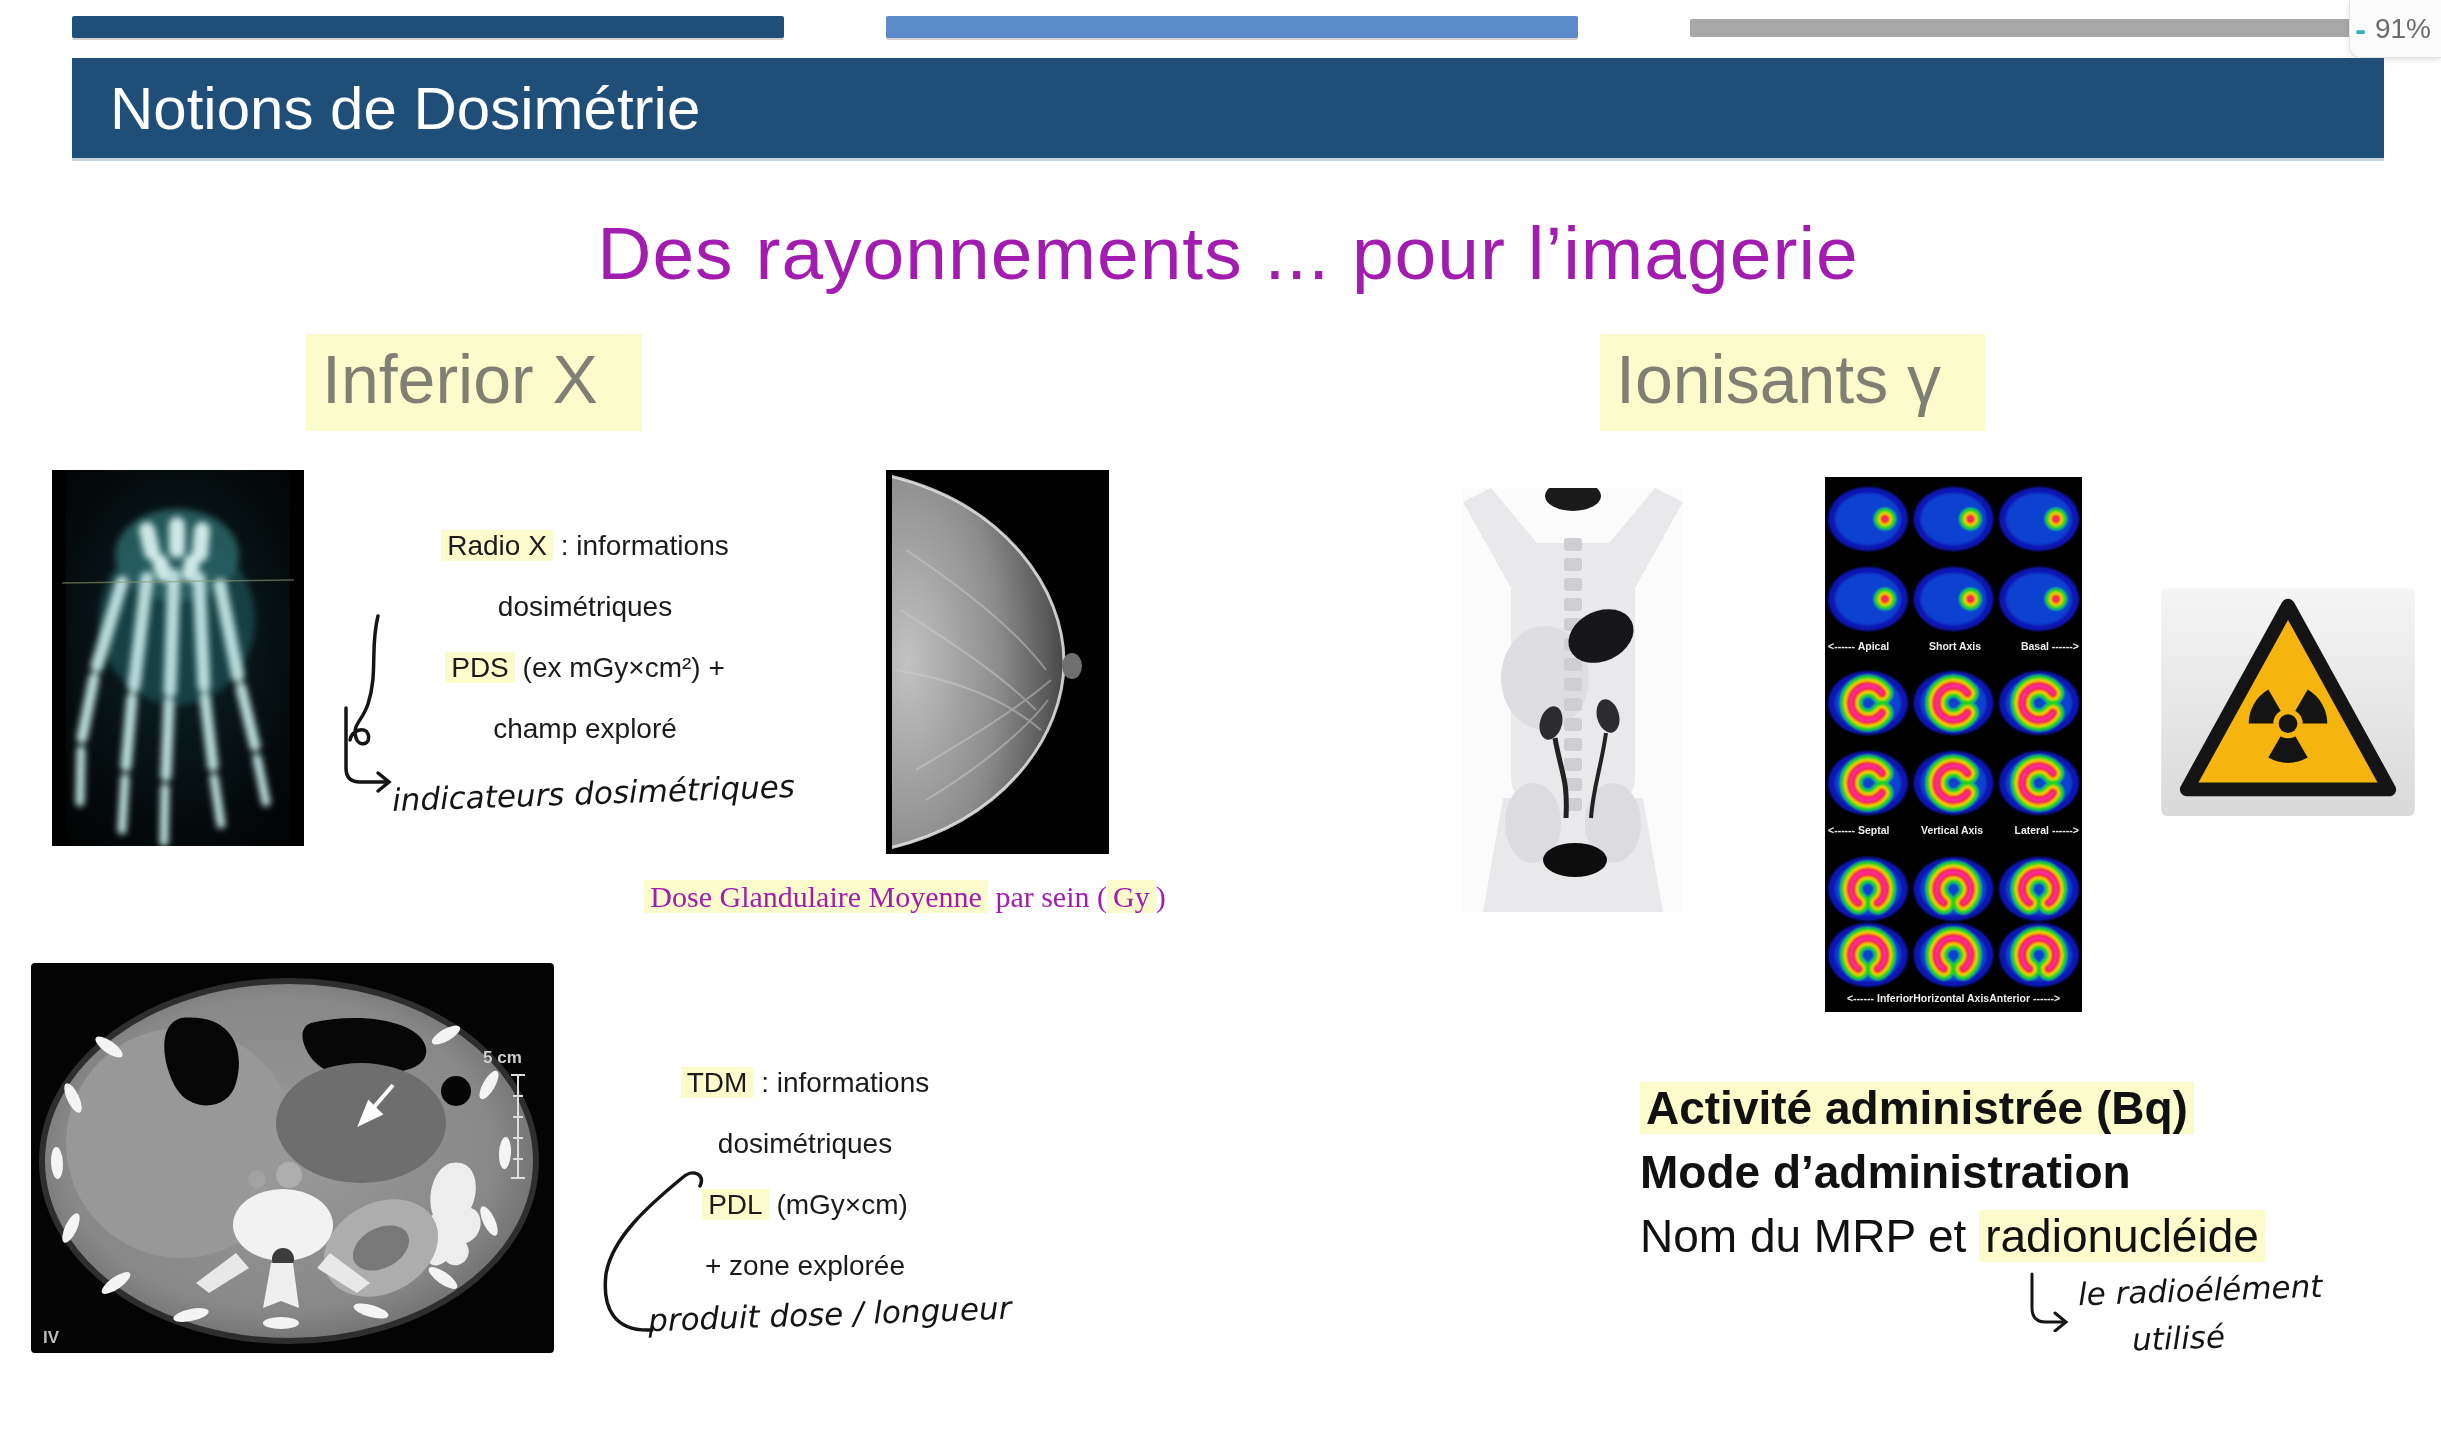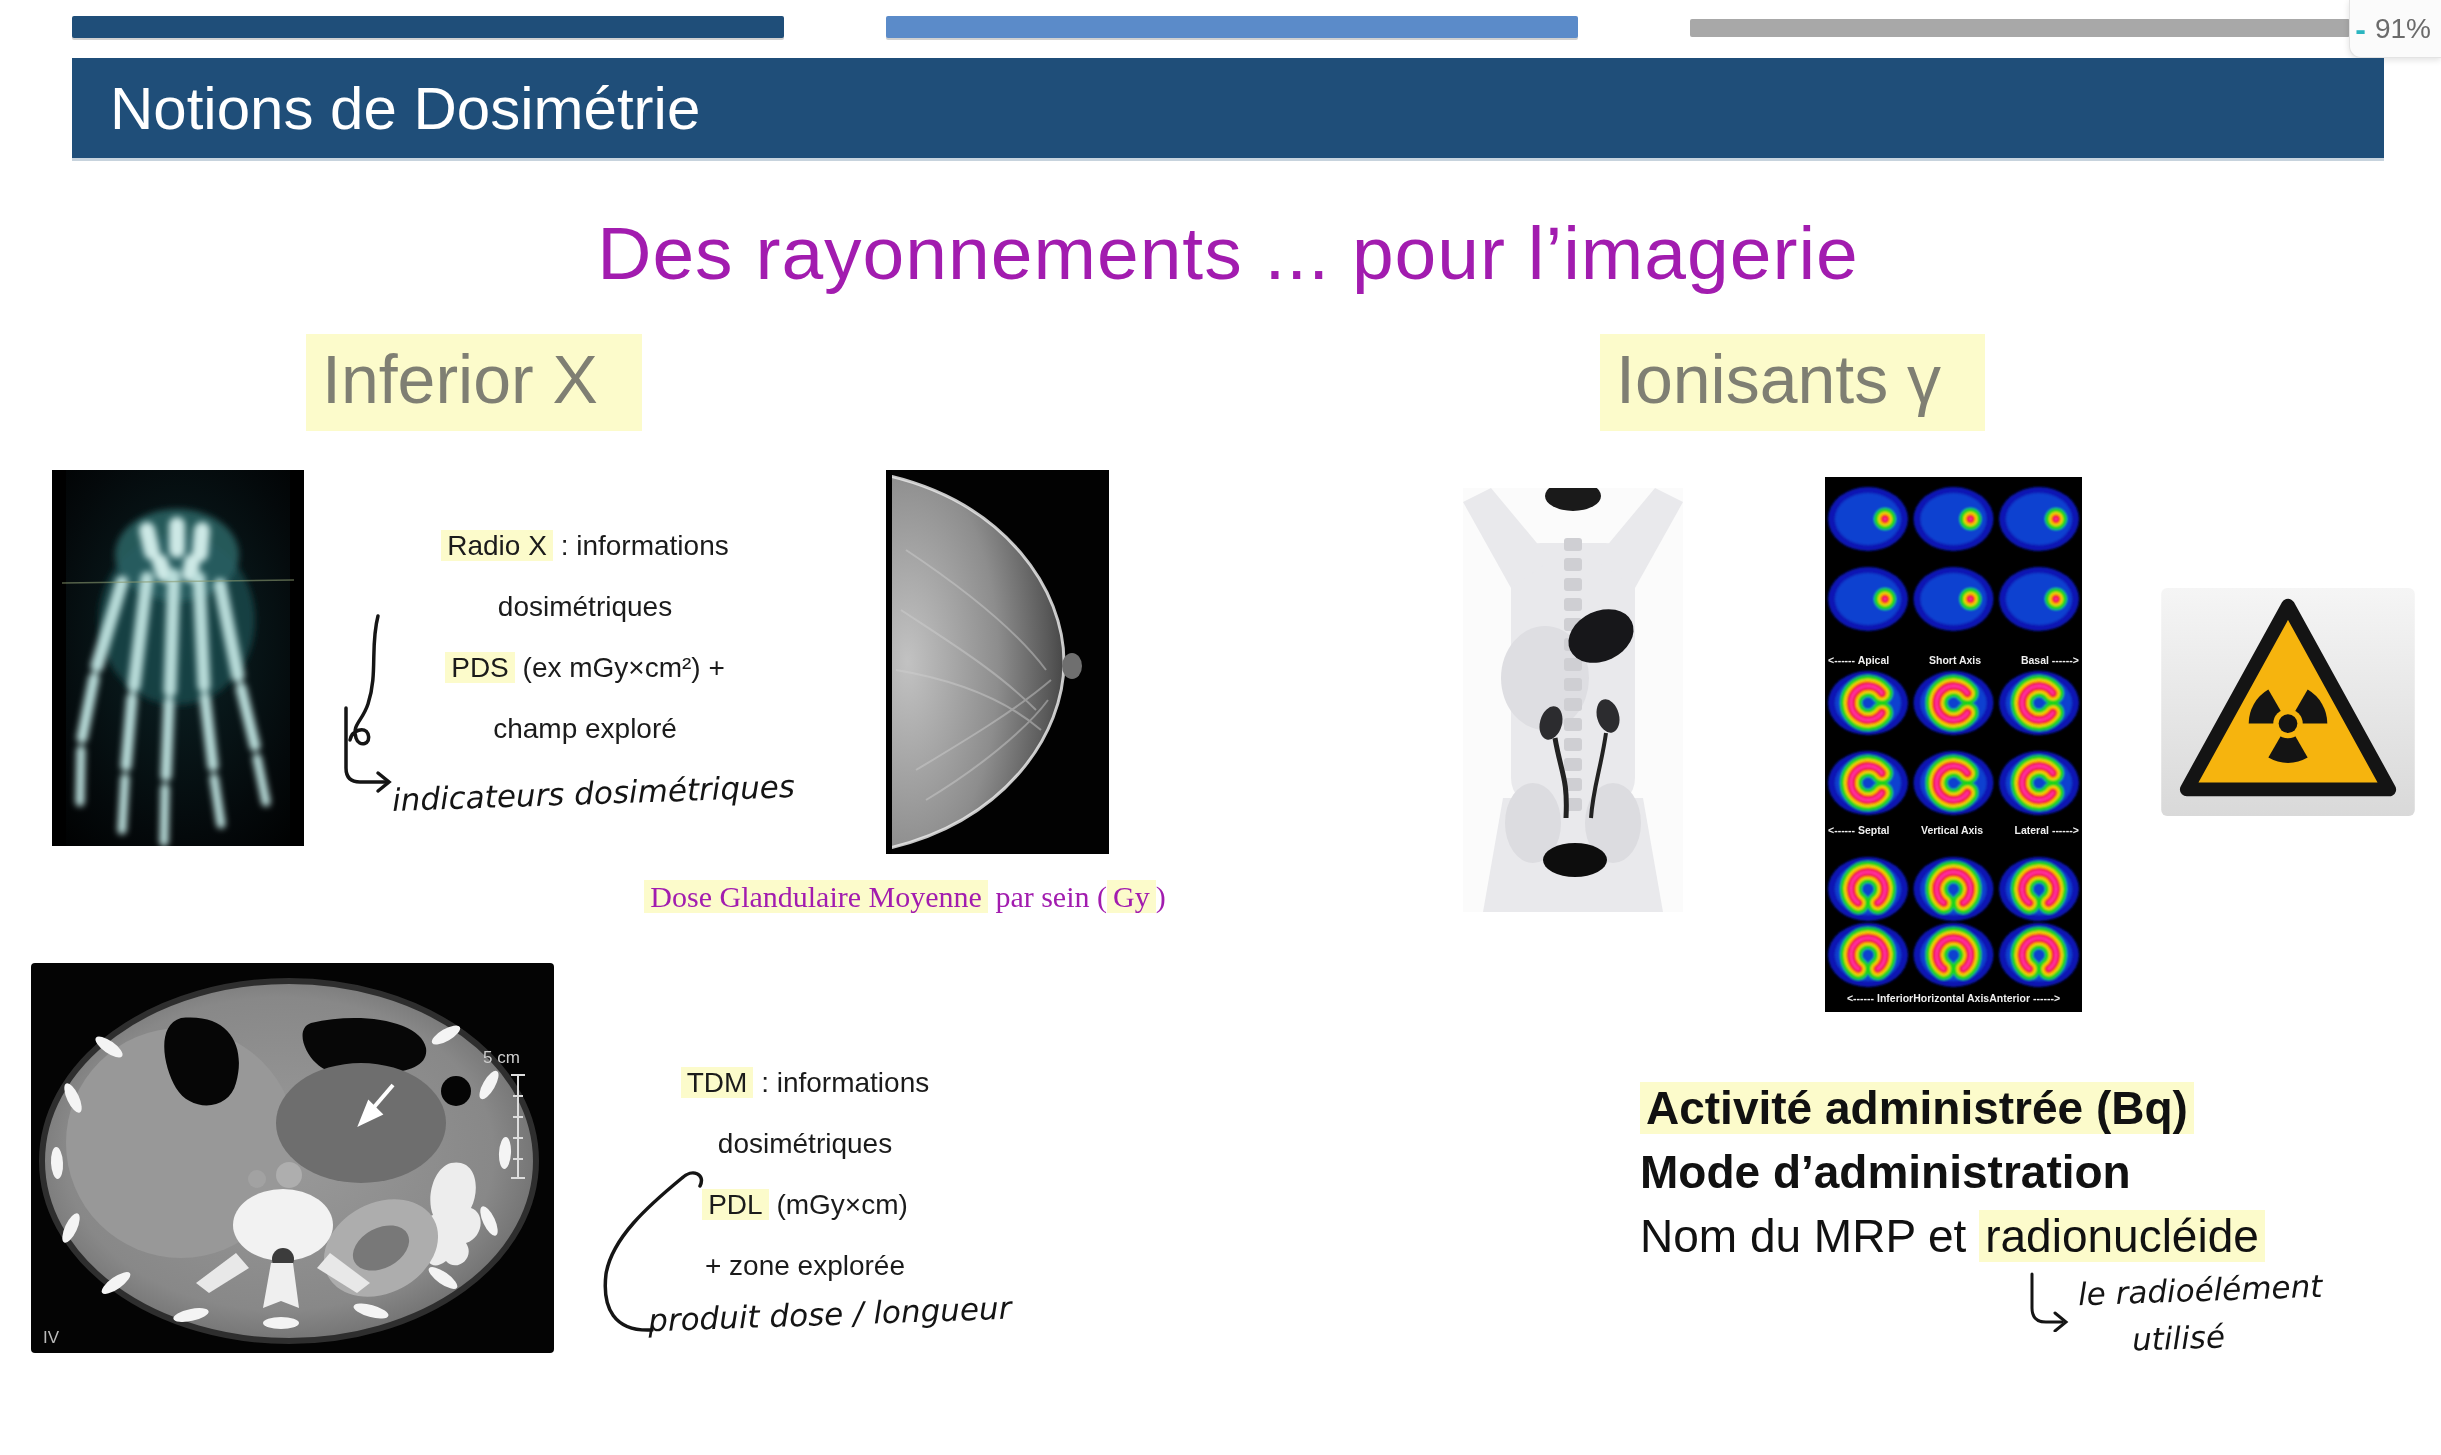--- a/index.html
+++ b/index.html
@@ -166,21 +166,21 @@
       </g>
       <ellipse cx="186" cy="196" rx="10" ry="13" fill="#6f6f6f"></ellipse>
       <rect x="0" y="0" width="6" height="384" fill="#000"></rect>
     </svg>
   </div>
 
   <div class="dgm">
     <span class="hl">Dose Glandulaire Moyenne</span><span> par sein (</span><span class="hl">Gy</span><span>)</span>
   </div>
 
-  <div class="imgbox" style="left:31px;top:963px;width:605px;height:390px;">
+  <div class="imgbox" style="left:31px;top:963px;width:605px;height:390px;font-weight:bold;">
     <svg viewBox="0 0 523 390" width="523" height="390">
       <rect width="523" height="390" rx="4" fill="#040404"></rect>
       <defs>
           <radialGradient id="ctg" cx="48%" cy="48%" r="62%">
         <stop offset="0%" stop-color="#9a9a9a"></stop>
             <stop offset="70%" stop-color="#888888"></stop>
             <stop offset="92%" stop-color="#6a6a6a"></stop>
             <stop offset="100%" stop-color="#474747"></stop>
       </radialGradient>
         </defs>
@@ -432,21 +432,21 @@
         </g>
         <g filter="url(#sblur)">
           <ellipse cx="214" cy="478" rx="40" ry="32" fill="#0a1bc8" opacity="0.9"></ellipse>
           <ellipse cx="214" cy="478" rx="33" ry="26" fill="#1565e8" opacity="0.55"></ellipse>
           <path d="M204.2,491.9 A17,17 0 1 1 223.8,491.9" stroke="#1bd41b" stroke-width="22" fill="none" stroke-linecap="round"></path>
           <path d="M204.2,491.9 A17,17 0 1 1 223.8,491.9" stroke="#ffd400" stroke-width="14" fill="none" stroke-linecap="round"></path>
           <path d="M204.2,491.9 A17,17 0 1 1 223.8,491.9" stroke="#ee1313" stroke-width="9" fill="none" stroke-linecap="round"></path>
           <path d="M204.2,491.9 A17,17 0 1 1 223.8,491.9" stroke="#ff2f9e" stroke-width="4" fill="none" stroke-linecap="round"></path>
         </g>
       </svg>
-    <div class="spect-labels" style="top:177px;">
+    <div class="spect-labels" style="top:163px;">
       <span>&lt;------ Apical</span>
         <span>Short Axis</span>
         <span>Basal ------&gt;</span>
     </div>
     <div class="spect-labels" style="top:347px;">
       <span>&lt;------ Septal</span>
         <span>Vertical Axis</span>
         <span>Lateral ------&gt;</span>
     </div>
     <div class="spect-labels" style="top:515px;justify-content:center;">

